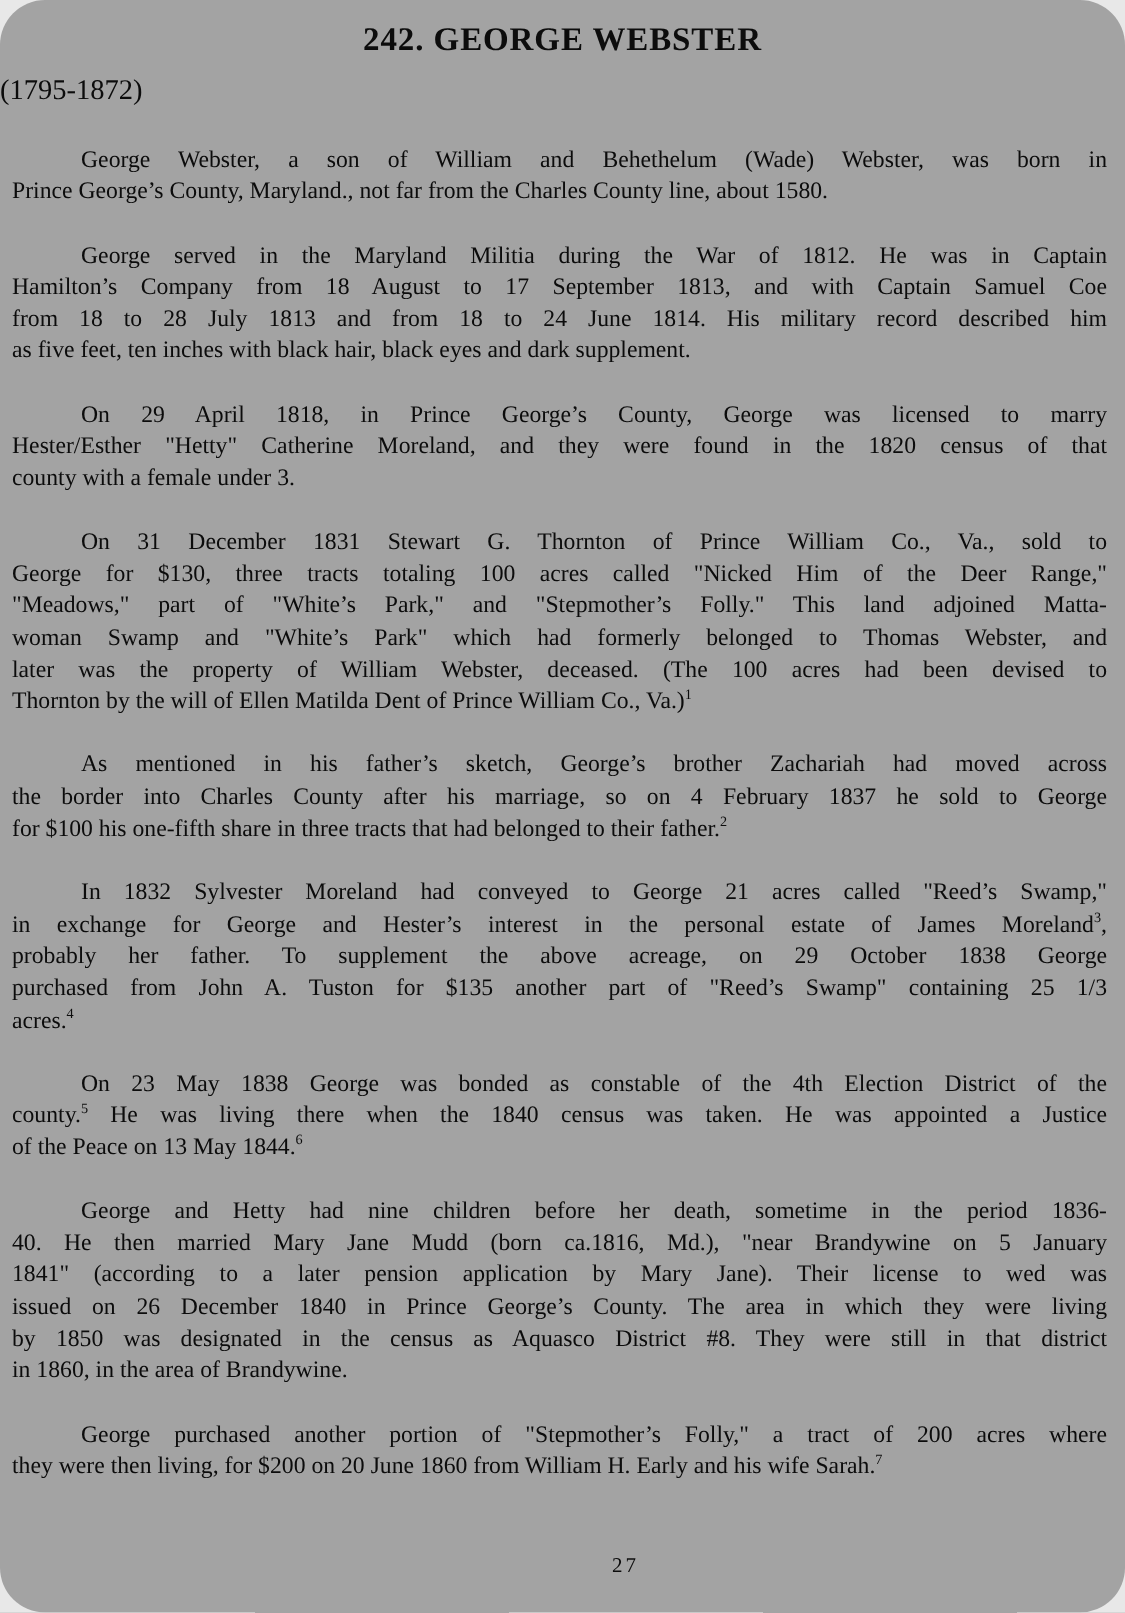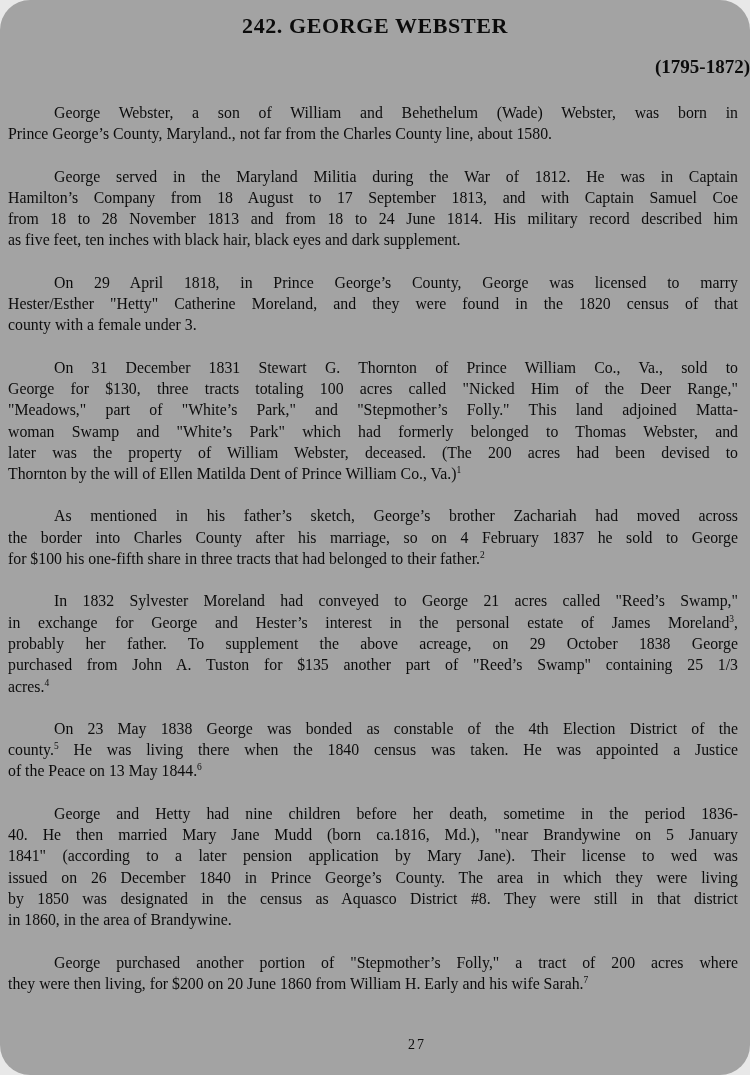--- a/index.html
+++ b/index.html
@@ -14,24 +14,24 @@
     border-radius:30px;
   }
   .doc-title{
     margin-top:13px;
     text-align:center;
     font-size:22px;
     font-weight:bold;
     letter-spacing:0.6px;
   }
   .doc-subtitle{
-    margin-top:17px;
-    text-align:right;
+    margin-top:11px;
+    text-align:left;
     font-size:19px;
-    font-weight:bold;
+    font-weight:normal;
   }
   .doc-body{
     margin-top:24px;
     padding-left:8px;
     padding-right:12px;
   }
   .para{
     margin:0 0 21px 0;
   }
   .line{
@@ -67,34 +67,34 @@
   <div class="doc-title">242. GEORGE WEBSTER</div>
   <div class="doc-subtitle">(1795-1872)</div>
   <div class="doc-body">
       <div class="para">
         <div class="line first">George Webster, a son of William and Behethelum (Wade) Webster, was born in</div>
         <div class="line last">Prince George’s County, Maryland., not far from the Charles County line, about 1580.</div>
       </div>
       <div class="para">
         <div class="line first">George served in the Maryland Militia during the War of 1812.  He was in Captain</div>
         <div class="line">Hamilton’s Company from 18 August to 17 September 1813, and with Captain Samuel Coe</div>
-        <div class="line">from 18 to 28 November 1813 and from 18 to 24 June 1814.  His military record described him</div>
+        <div class="line">from 18 to 28 July 1813 and from 18 to 24 June 1814.  His military record described him</div>
         <div class="line last">as five feet, ten inches with black hair, black eyes and dark supplement.</div>
       </div>
       <div class="para">
         <div class="line first">On 29 April 1818, in Prince George’s County, George was licensed to marry</div>
         <div class="line">Hester/Esther "Hetty" Catherine Moreland, and they were found in the 1820 census of that</div>
         <div class="line last">county with a female under 3.</div>
       </div>
       <div class="para">
         <div class="line first">On 31 December 1831 Stewart G. Thornton of Prince William Co., Va., sold to</div>
         <div class="line">George for $130, three tracts totaling 100 acres called "Nicked Him of the Deer Range,"</div>
         <div class="line">"Meadows," part of "White’s Park,"  and "Stepmother’s Folly."  This land adjoined Matta-</div>
         <div class="line">woman Swamp and "White’s Park" which had formerly belonged to Thomas Webster, and</div>
-        <div class="line">later was the property of William Webster, deceased. (The 200 acres had been devised to</div>
+        <div class="line">later was the property of William Webster, deceased. (The 100 acres had been devised to</div>
         <div class="line last">Thornton by the will of Ellen Matilda Dent of Prince William Co., Va.)<sup>1</sup></div>
       </div>
       <div class="para">
         <div class="line first">As mentioned in his father’s sketch, George’s brother Zachariah had moved across</div>
         <div class="line">the border into Charles County after his marriage, so on 4 February 1837 he sold to George</div>
         <div class="line last">for $100 his one-fifth share in three tracts that had belonged to their father.<sup>2</sup></div>
       </div>
       <div class="para">
         <div class="line first">In 1832 Sylvester Moreland had conveyed to George 21 acres called "Reed’s Swamp,"</div>
         <div class="line">in exchange for George and Hester’s interest in the personal estate of James Moreland<sup>3</sup>,</div>

